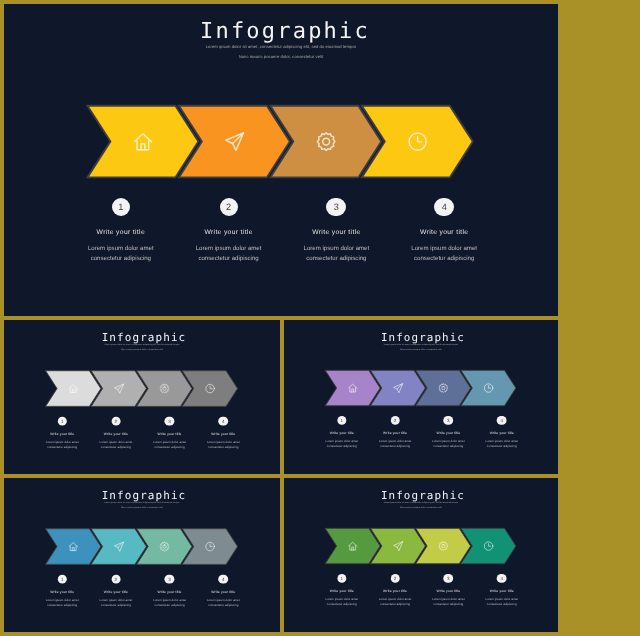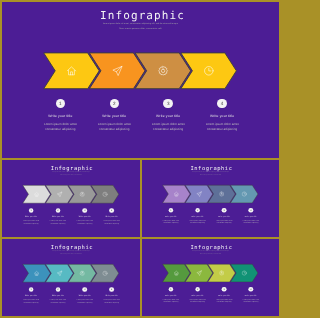--- a/index.html
+++ b/index.html
@@ -2,21 +2,21 @@
 <html><head>
 <meta charset="utf-8">
 <style>
   * { margin:0; padding:0; box-sizing:border-box; }
   html,body { width:281px; height:318px; }
   body { background:#A99127; font-family:"Liberation Sans", sans-serif; overflow:hidden;
          -webkit-font-smoothing:antialiased; -moz-osx-font-smoothing:grayscale;
          text-rendering:geometricPrecision; }
   .frame { position:absolute; left:0; top:0; width:281px; height:318px;
            opacity:0.999; }
-  .panel { position:absolute; background:#4c1d95; overflow:hidden; }
+  .panel { position:absolute; background:#0f172a; overflow:hidden; }
   #p-main { left:2px; top:2px; width:277px; height:156px; }
   #p-grey { left:2px; top:160px; width:138px; height:77px; }
   #p-purple { left:142px; top:160px; width:137px; height:77px; }
   #p-blue { left:2px; top:239px; width:138px; height:77px; }
   #p-green { left:142px; top:239px; width:137px; height:77px; }
 
   .stage { position:absolute; left:0; top:0; transform-origin:0 0; }
 
   .title { position:absolute; width:277px; text-align:center; color:#F5F5F5;
            font-family:"DejaVu Sans Mono", monospace; font-size:11px;

